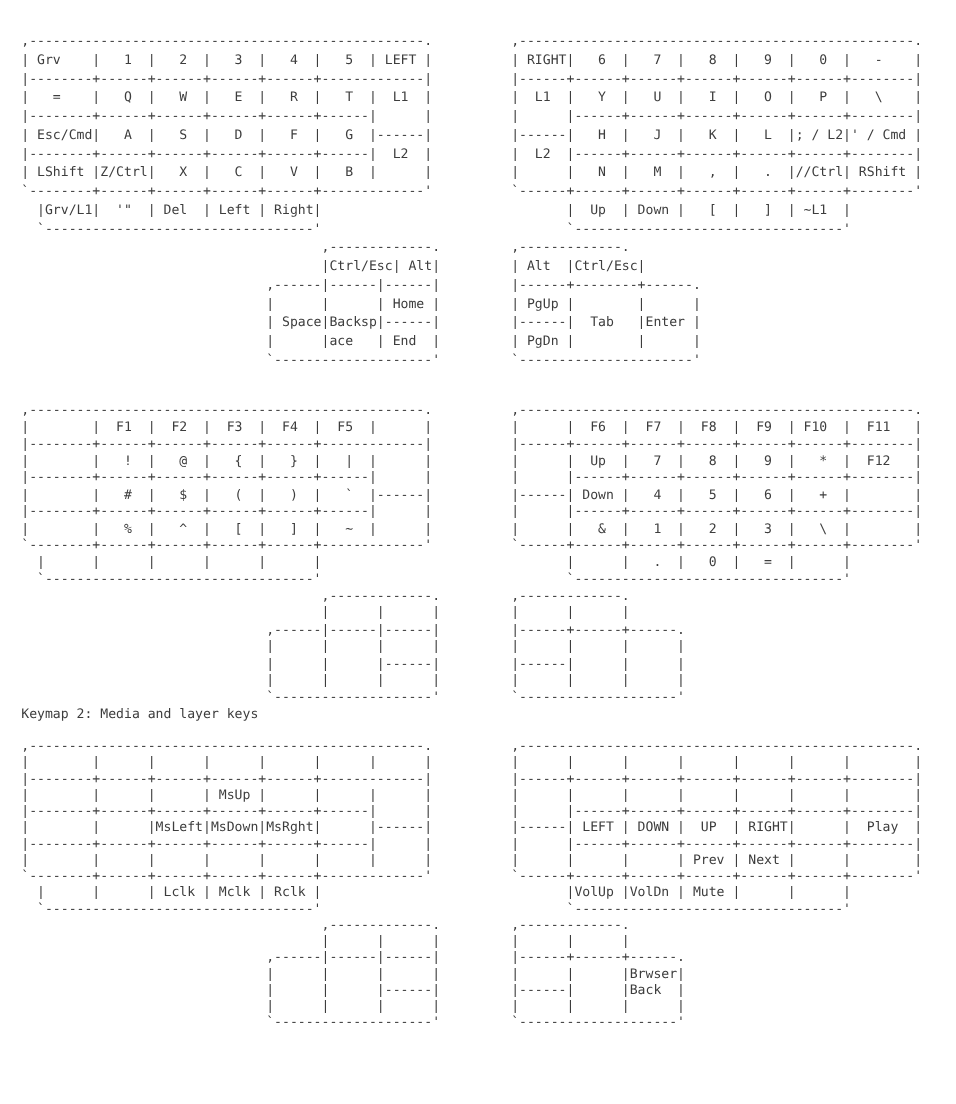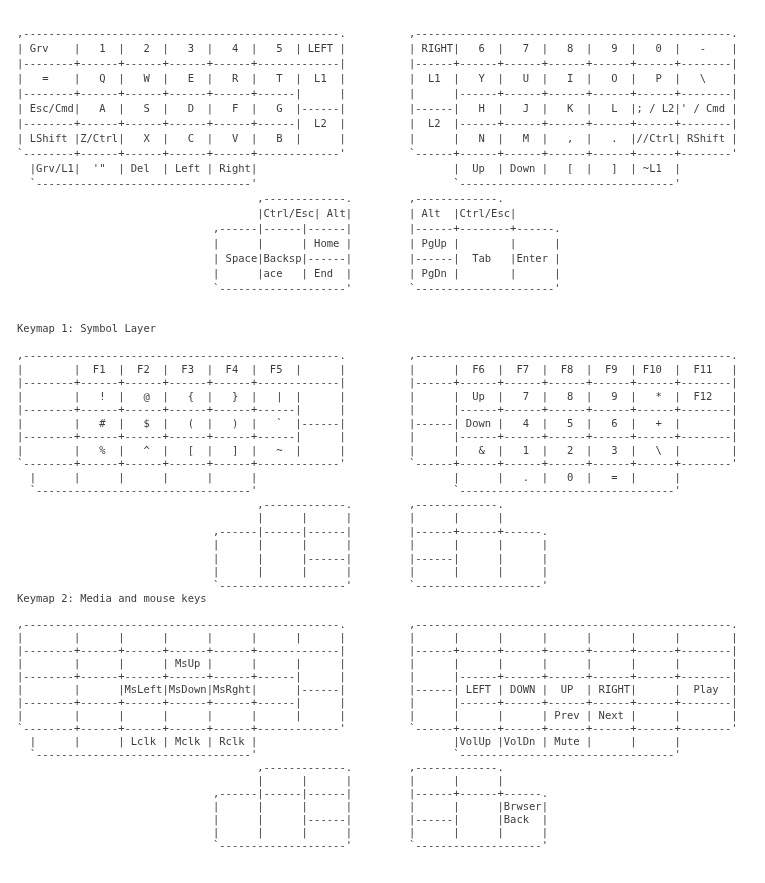--- a/index.html
+++ b/index.html
@@ -64,21 +64,20 @@
                                       ,-------------.         ,-------------.
                                       |Ctrl/Esc| Alt|         | Alt  |Ctrl/Esc|
                                ,------|------|------|         |------+--------+------.
                                |      |      | Home |         | PgUp |        |      |
                                | Space|Backsp|------|         |------|  Tab   |Enter |
                                |      |ace   | End  |         | PgDn |        |      |
                                `--------------------'         `----------------------'</pre>
   </section>
 
   <section class="s1">
-    <h2>Keymap 1: Symbol Layer</h2>
     <pre>,--------------------------------------------------.          ,--------------------------------------------------.
 |        |  F1  |  F2  |  F3  |  F4  |  F5  |      |          |      |  F6  |  F7  |  F8  |  F9  | F10  |  F11   |
 |--------+------+------+------+------+-------------|          |------+------+------+------+------+------+--------|
 |        |   !  |   @  |   {  |   }  |   |  |      |          |      |  Up  |   7  |   8  |   9  |   *  |  F12   |
 |--------+------+------+------+------+------|      |          |      |------+------+------+------+------+--------|
 |        |   #  |   $  |   (  |   )  |   `  |------|          |------| Down |   4  |   5  |   6  |   +  |        |
 |--------+------+------+------+------+------|      |          |      |------+------+------+------+------+--------|
 |        |   %  |   ^  |   [  |   ]  |   ~  |      |          |      |   &amp;  |   1  |   2  |   3  |   \  |        |
 `--------+------+------+------+------+-------------'          `------+------+------+------+------+------+--------'
   |      |      |      |      |      |                               |      |   .  |   0  |   =  |      |
@@ -86,21 +85,21 @@
                                       ,-------------.         ,-------------.
                                       |      |      |         |      |      |
                                ,------|------|------|         |------+------+------.
                                |      |      |      |         |      |      |      |
                                |      |      |------|         |------|      |      |
                                |      |      |      |         |      |      |      |
                                `--------------------'         `--------------------'</pre>
   </section>
 
   <section class="s2">
-    <h2>Keymap 2: Media and mouse keys</h2>
+    <h2>Keymap 2: Media and layer keys</h2>
     <pre>,--------------------------------------------------.          ,--------------------------------------------------.
 |        |      |      |      |      |      |      |          |      |      |      |      |      |      |        |
 |--------+------+------+------+------+-------------|          |------+------+------+------+------+------+--------|
 |        |      |      | MsUp |      |      |      |          |      |      |      |      |      |      |        |
 |--------+------+------+------+------+------|      |          |      |------+------+------+------+------+--------|
 |        |      |MsLeft|MsDown|MsRght|      |------|          |------| LEFT | DOWN |  UP  | RIGHT|      |  Play  |
 |--------+------+------+------+------+------|      |          |      |------+------+------+------+------+--------|
 |        |      |      |      |      |      |      |          |      |      |      | Prev | Next |      |        |
 `--------+------+------+------+------+-------------'          `------+------+------+------+------+------+--------'
   |      |      | Lclk | Mclk | Rclk |                               |VolUp |VolDn | Mute |      |      |

